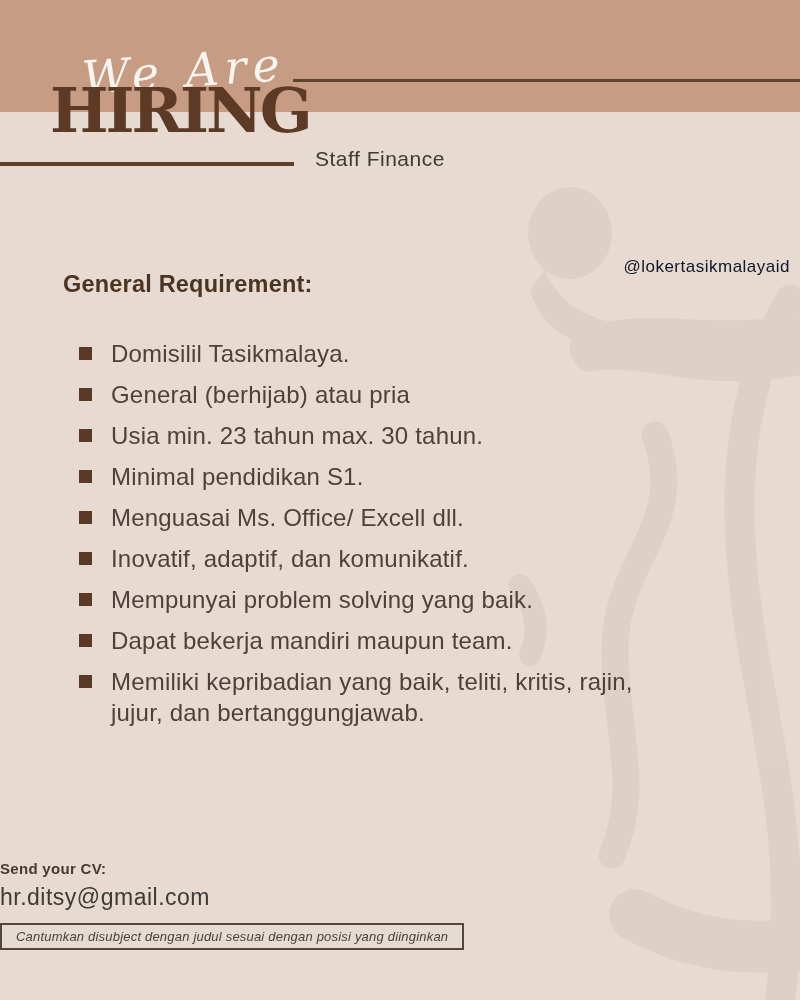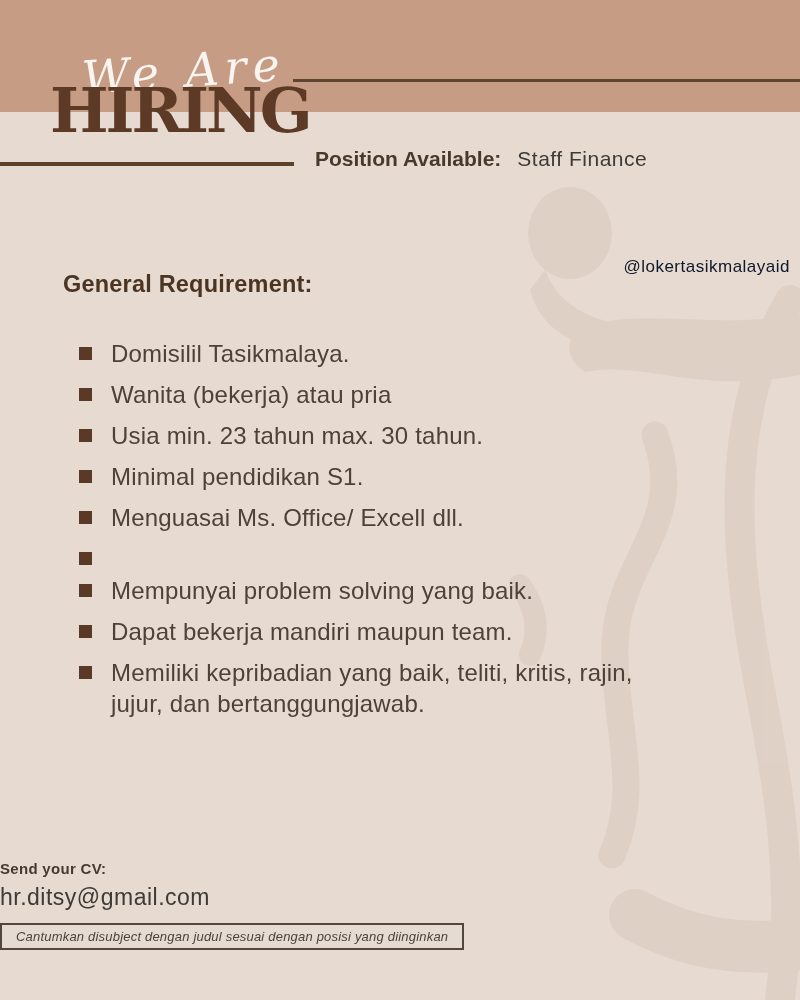--- a/index.html
+++ b/index.html
@@ -109,51 +109,51 @@
   </svg>
 
   <div class="band"></div>
   <div class="rule-right"></div>
   <div class="rule-left"></div>
 
   <div class="script-title">We Are</div>
   <div class="main-title">HIRING</div>
 
   <div class="position-row">
-    <span class="position-label">Position Available:</span>
     <span class="position-value">Staff Finance</span>
   </div>
 
   <div class="handle">@lokertasikmalayaid</div>
 
   <div class="req-heading">General Requirement:</div>
 
   <ul class="req-list">
     <li>
       <span class="bullet"></span>
       <span class="req-text">Domisilil Tasikmalaya.</span>
     </li>
     <li>
       <span class="bullet"></span>
-      <span class="req-text">Wanita (bekerja) atau pria</span>
+      <span class="req-text">General (berhijab) atau pria</span>
     </li>
     <li>
       <span class="bullet"></span>
       <span class="req-text">Usia min. 23 tahun max. 30 tahun.</span>
     </li>
     <li>
       <span class="bullet"></span>
       <span class="req-text">Minimal pendidikan S1.</span>
     </li>
     <li>
       <span class="bullet"></span>
       <span class="req-text">Menguasai Ms. Office/ Excell dll.</span>
     </li>
     <li>
       <span class="bullet"></span>
+      <span class="req-text">Inovatif, adaptif, dan komunikatif.</span>
     </li>
     <li>
       <span class="bullet"></span>
       <span class="req-text">Mempunyai problem solving yang baik.</span>
     </li>
     <li>
       <span class="bullet"></span>
       <span class="req-text">Dapat bekerja mandiri maupun team.</span>
     </li>
     <li>

